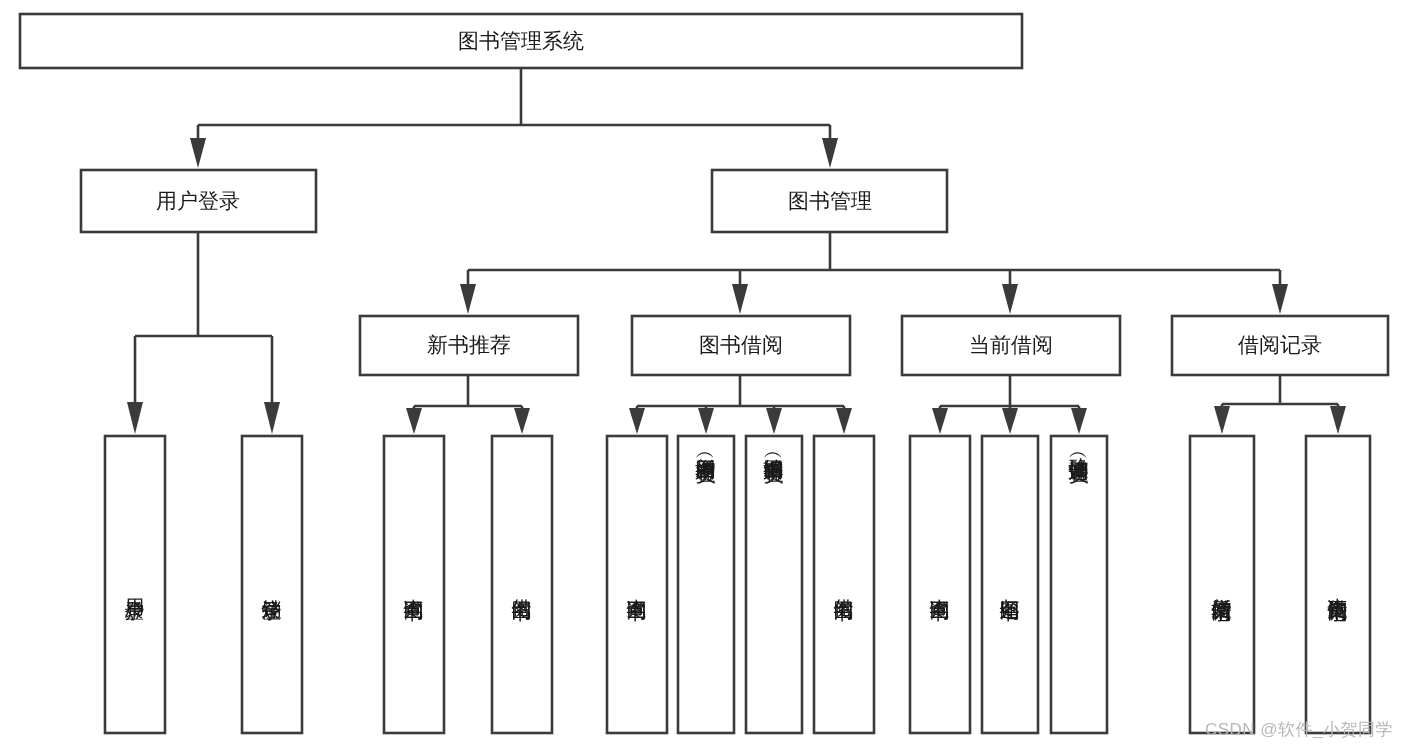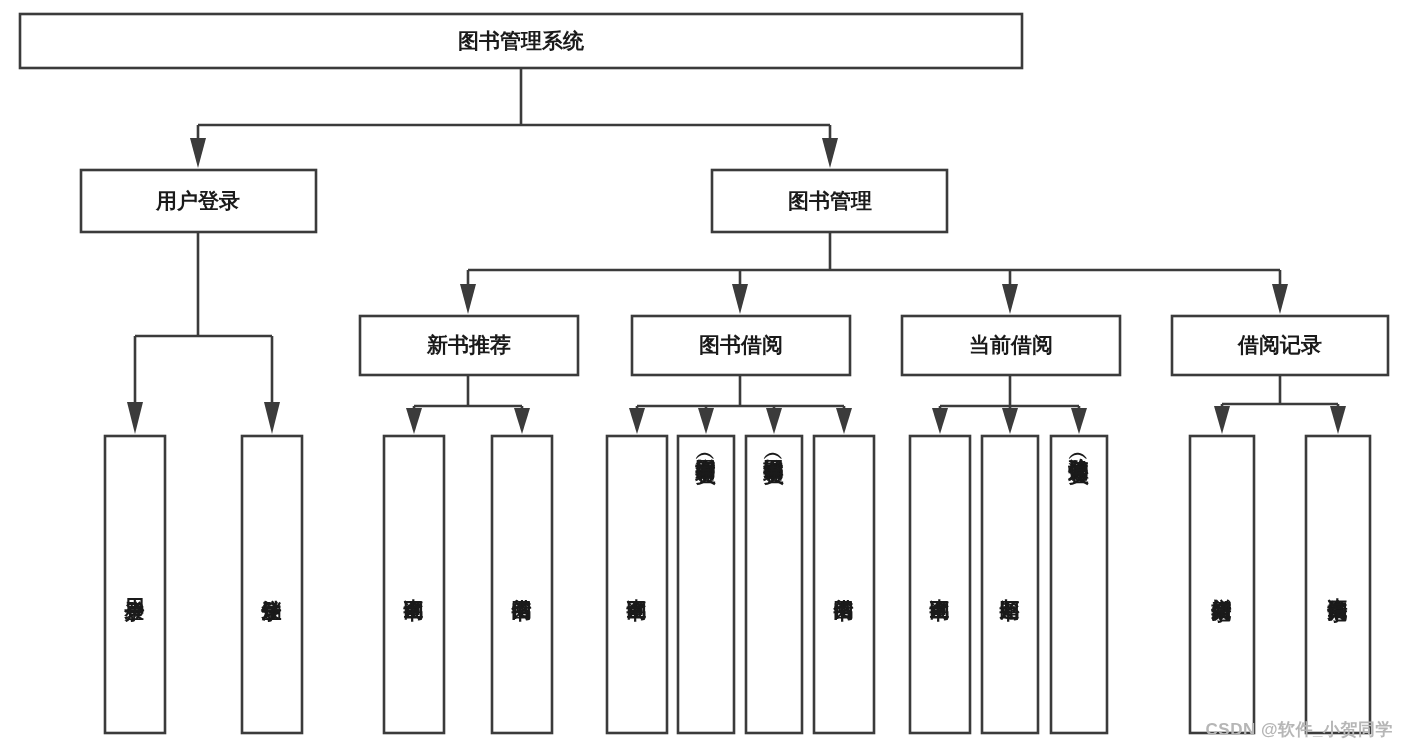--- a/index.html
+++ b/index.html
@@ -11,21 +11,20 @@
     width: 1405px;
     height: 747px;
     font-family: "Liberation Sans", "DejaVu Sans", sans-serif;
     overflow: hidden;
   }
   #diagram-root {
     position: relative;
     width: 1405px;
     height: 747px;
     background: #ffffff;
-    font-weight: bold;
   }
   svg.diagram-canvas {
     position: absolute;
     left: 0;
     top: 0;
     width: 1405px;
     height: 747px;
   }
   .node-box {
     fill: #ffffff;

